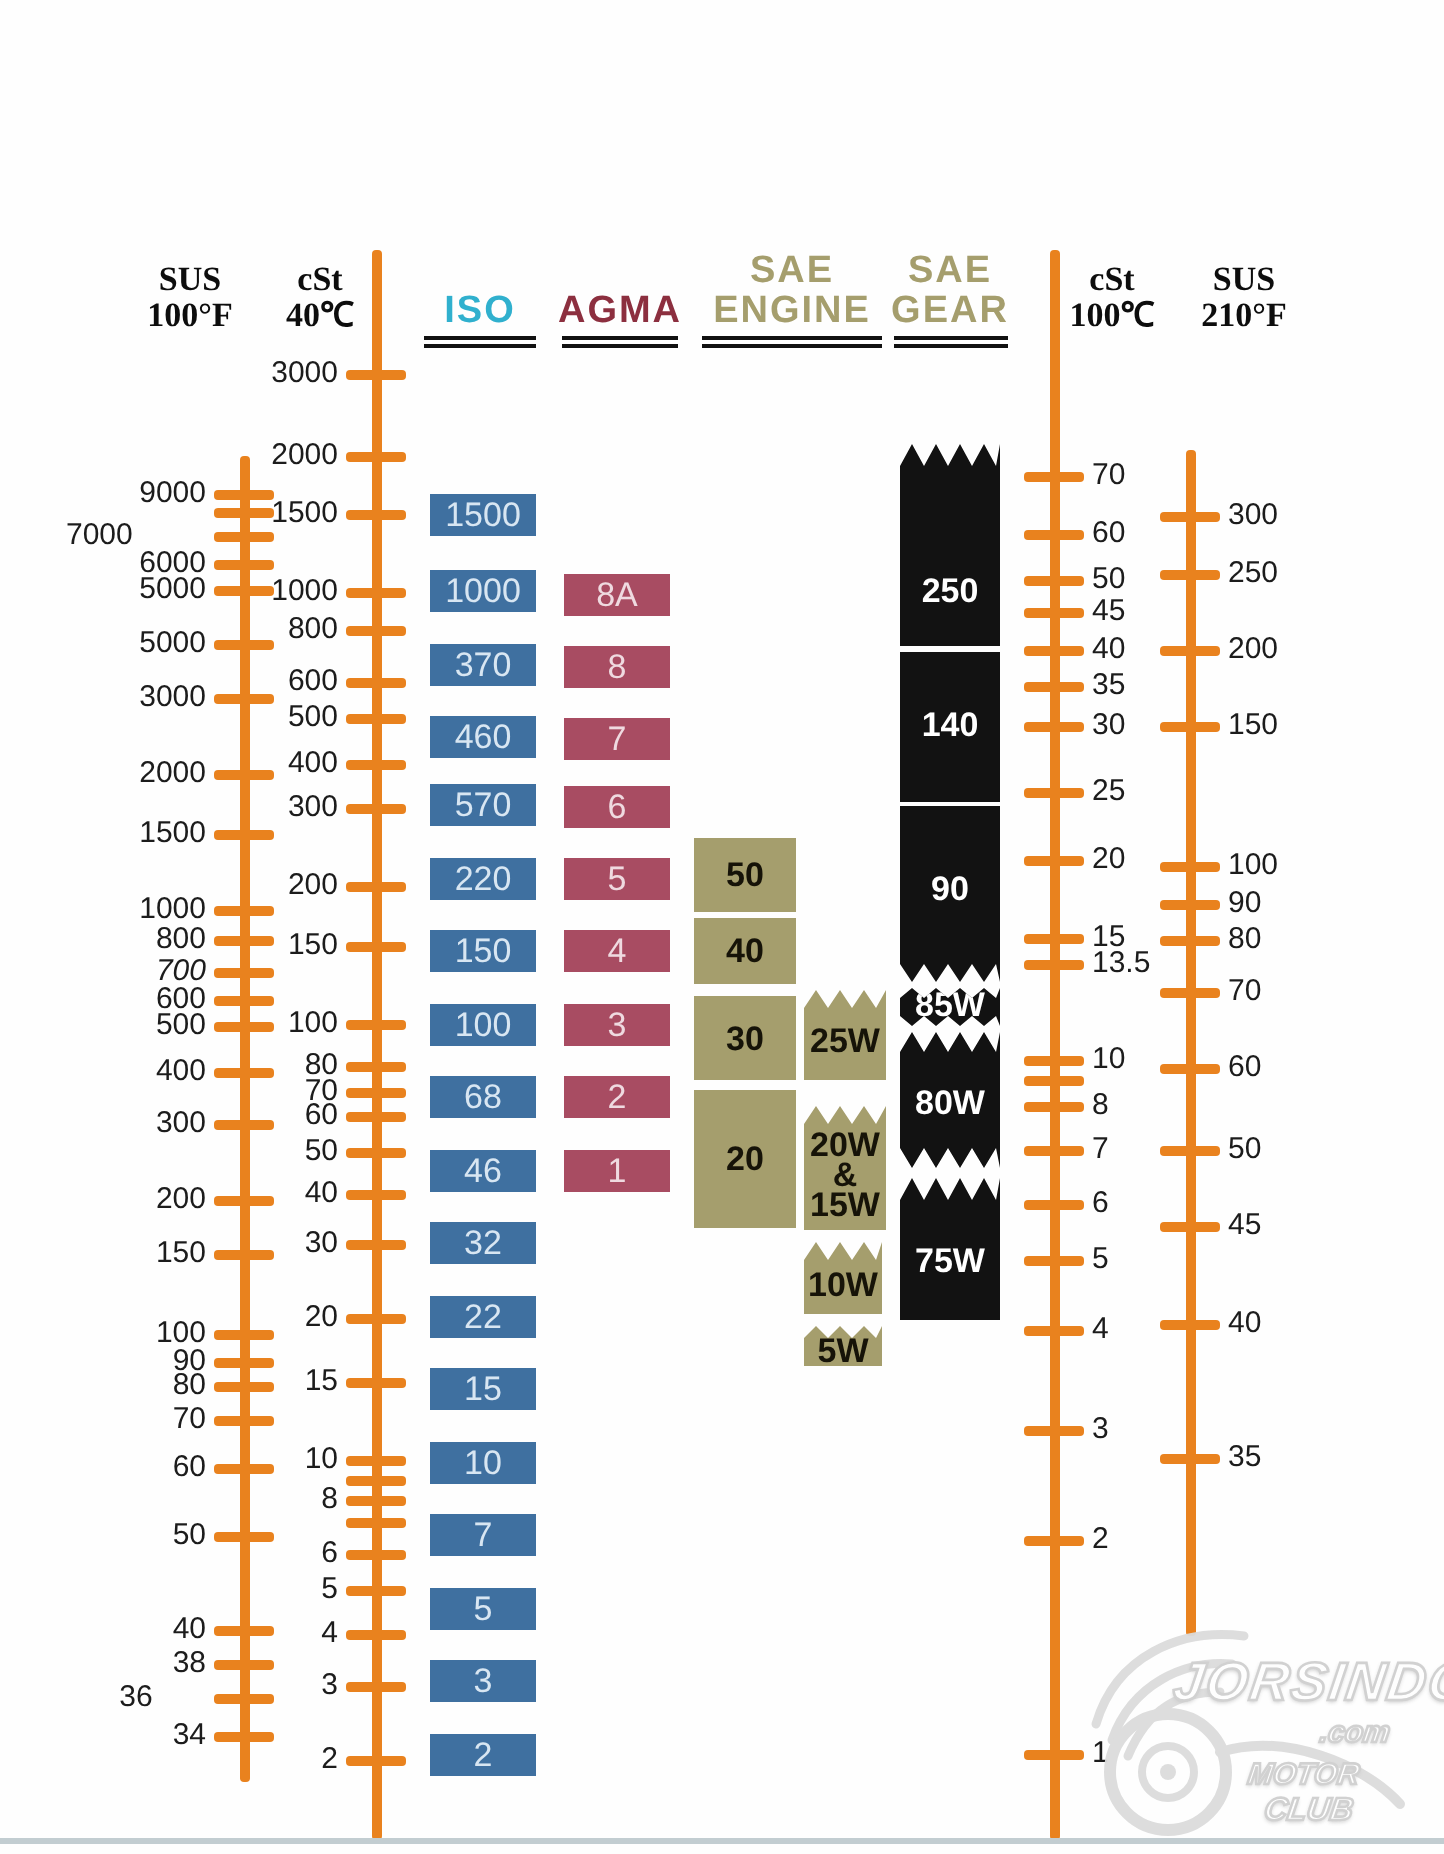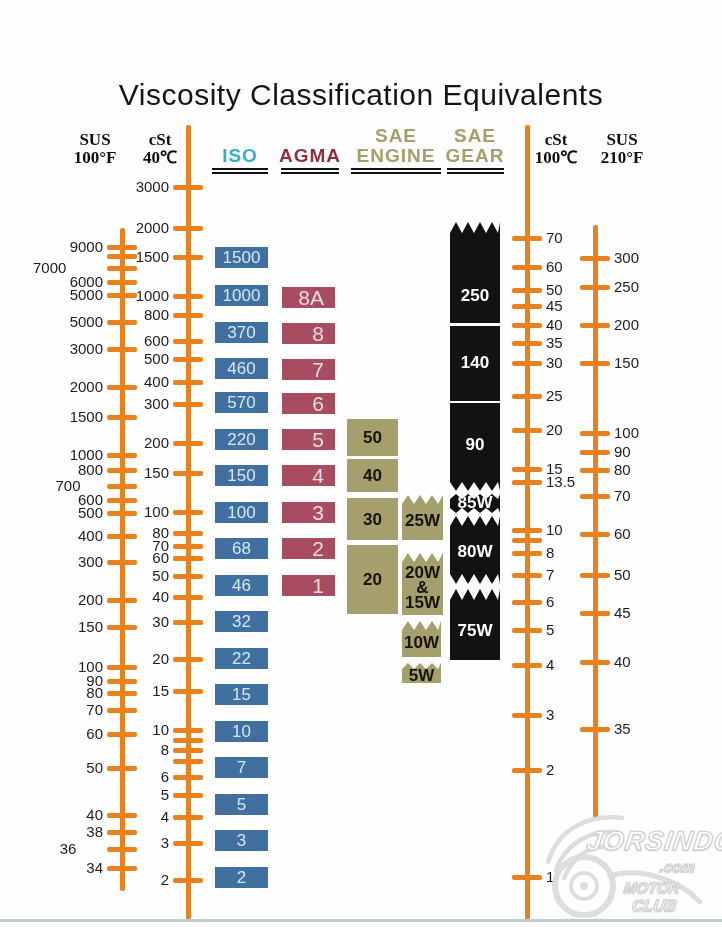--- a/index.html
+++ b/index.html
@@ -38,21 +38,21 @@
   .block{position:absolute;box-sizing:border-box;}
   .block-iso{background:#3F70A0;}
   .block-agma{background:#A84C62;}
   .block-olive{background:#A59E6D;}
   .block-black{background:#121212;}
   .lbl-flex{
     position:absolute;inset:0;display:flex;flex-direction:column;
     justify-content:center;align-items:center;text-align:center;
   }
   .block-iso .lbl-flex{color:#D8E6F2;font-size:17px;}
-  .block-agma .lbl-flex{color:#EFDAE0;font-size:21px;align-items:flex-end;padding-right:11px;}
+  .block-agma .lbl-flex{color:#EFDAE0;font-size:17px;}
   .block-olive .lbl-flex{color:#161308;font-size:17px;font-weight:bold;line-height:15px;}
   .lbl-abs{
     position:absolute;left:0;width:100%;text-align:center;
     font-weight:bold;font-size:17px;line-height:19px;color:#ffffff;
   }
   .bottom-border{position:absolute;left:0;top:919px;width:722px;height:3px;background:#C2CDD1;}
   
   .watermark{position:absolute;left:532px;top:806px;width:190px;height:121px;opacity:0.95;}
   .wm-text{
     position:absolute;font-weight:bold;font-style:italic;color:#ffffff;
@@ -61,21 +61,20 @@
   }
   .wm-main{left:55px;top:20px;font-size:27px;letter-spacing:1px;}
   .wm-com{left:128px;top:52px;font-size:15px;}
   .wm-motor{left:92px;top:73px;font-size:15px;}
   .wm-club{left:100px;top:91px;font-size:16px;}
 </style>
 </head>
 <body>
 
 <div class="stage">
-  <div class="title-en">Viscosity Classification Equivalents</div>
 
   <div id="layer-axes">
       <div class="axis-line" style="left: 120px; top: 228px; height: 663px;"></div>
       <div class="axis-title" style="left: 35px; top: 131px; width: 120px;">
         <div>SUS</div>
         <div>100°F</div>
       </div>
       <div class="tick" style="left: 107px; top: 245px;"></div>
       <div class="tick-label" style="top: 238px; width: 70px; left: 33px; text-align: right;">9000</div>
       <div class="tick" style="left: 107px; top: 254px;"></div>
@@ -91,21 +90,21 @@
       <div class="tick-label" style="top: 340px; width: 70px; left: 33px; text-align: right;">3000</div>
       <div class="tick" style="left: 107px; top: 385px;"></div>
       <div class="tick-label" style="top: 378px; width: 70px; left: 33px; text-align: right;">2000</div>
       <div class="tick" style="left: 107px; top: 415px;"></div>
       <div class="tick-label" style="top: 408px; width: 70px; left: 33px; text-align: right;">1500</div>
       <div class="tick" style="left: 107px; top: 453px;"></div>
       <div class="tick-label" style="top: 446px; width: 70px; left: 33px; text-align: right;">1000</div>
       <div class="tick" style="left: 107px; top: 468px;"></div>
       <div class="tick-label" style="top: 461px; width: 70px; left: 33px; text-align: right;">800</div>
       <div class="tick" style="left: 107px; top: 484px;"></div>
-      <div class="tick-label" style="top: 477px; width: 70px; left: 33px; text-align: center;">700</div>
+      <div class="tick-label" style="top: 477px; width: 70px; left: 33px; text-align: right; font-style: italic;">700</div>
       <div class="tick" style="left: 107px; top: 498px;"></div>
       <div class="tick-label" style="top: 491px; width: 70px; left: 33px; text-align: right;">600</div>
       <div class="tick" style="left: 107px; top: 511px;"></div>
       <div class="tick-label" style="top: 504px; width: 70px; left: 33px; text-align: right;">500</div>
       <div class="tick" style="left: 107px; top: 534px;"></div>
       <div class="tick-label" style="top: 527px; width: 70px; left: 33px; text-align: right;">400</div>
       <div class="tick" style="left: 107px; top: 560px;"></div>
       <div class="tick-label" style="top: 553px; width: 70px; left: 33px; text-align: right;">300</div>
       <div class="tick" style="left: 107px; top: 598px;"></div>
       <div class="tick-label" style="top: 591px; width: 70px; left: 33px; text-align: right;">200</div>

